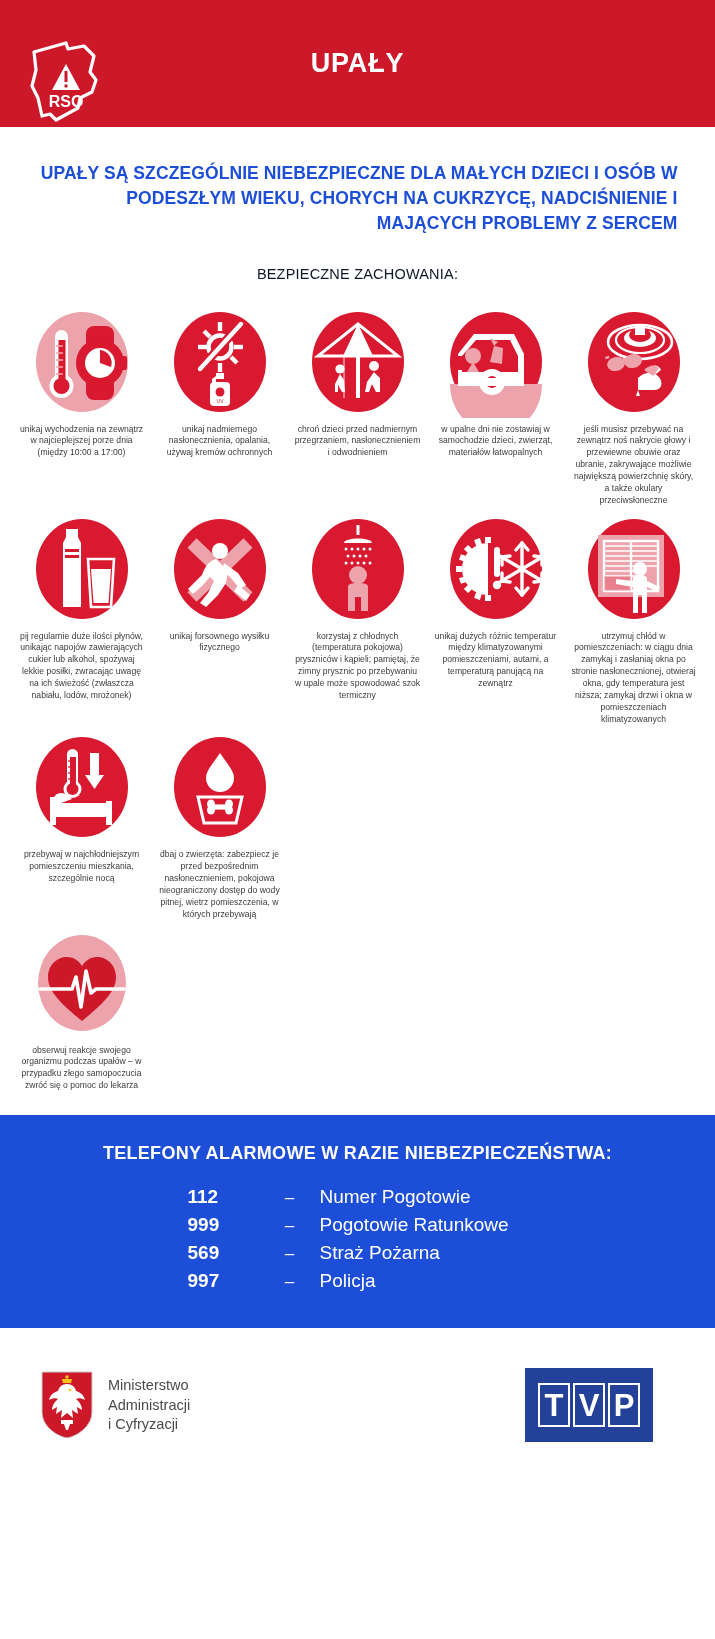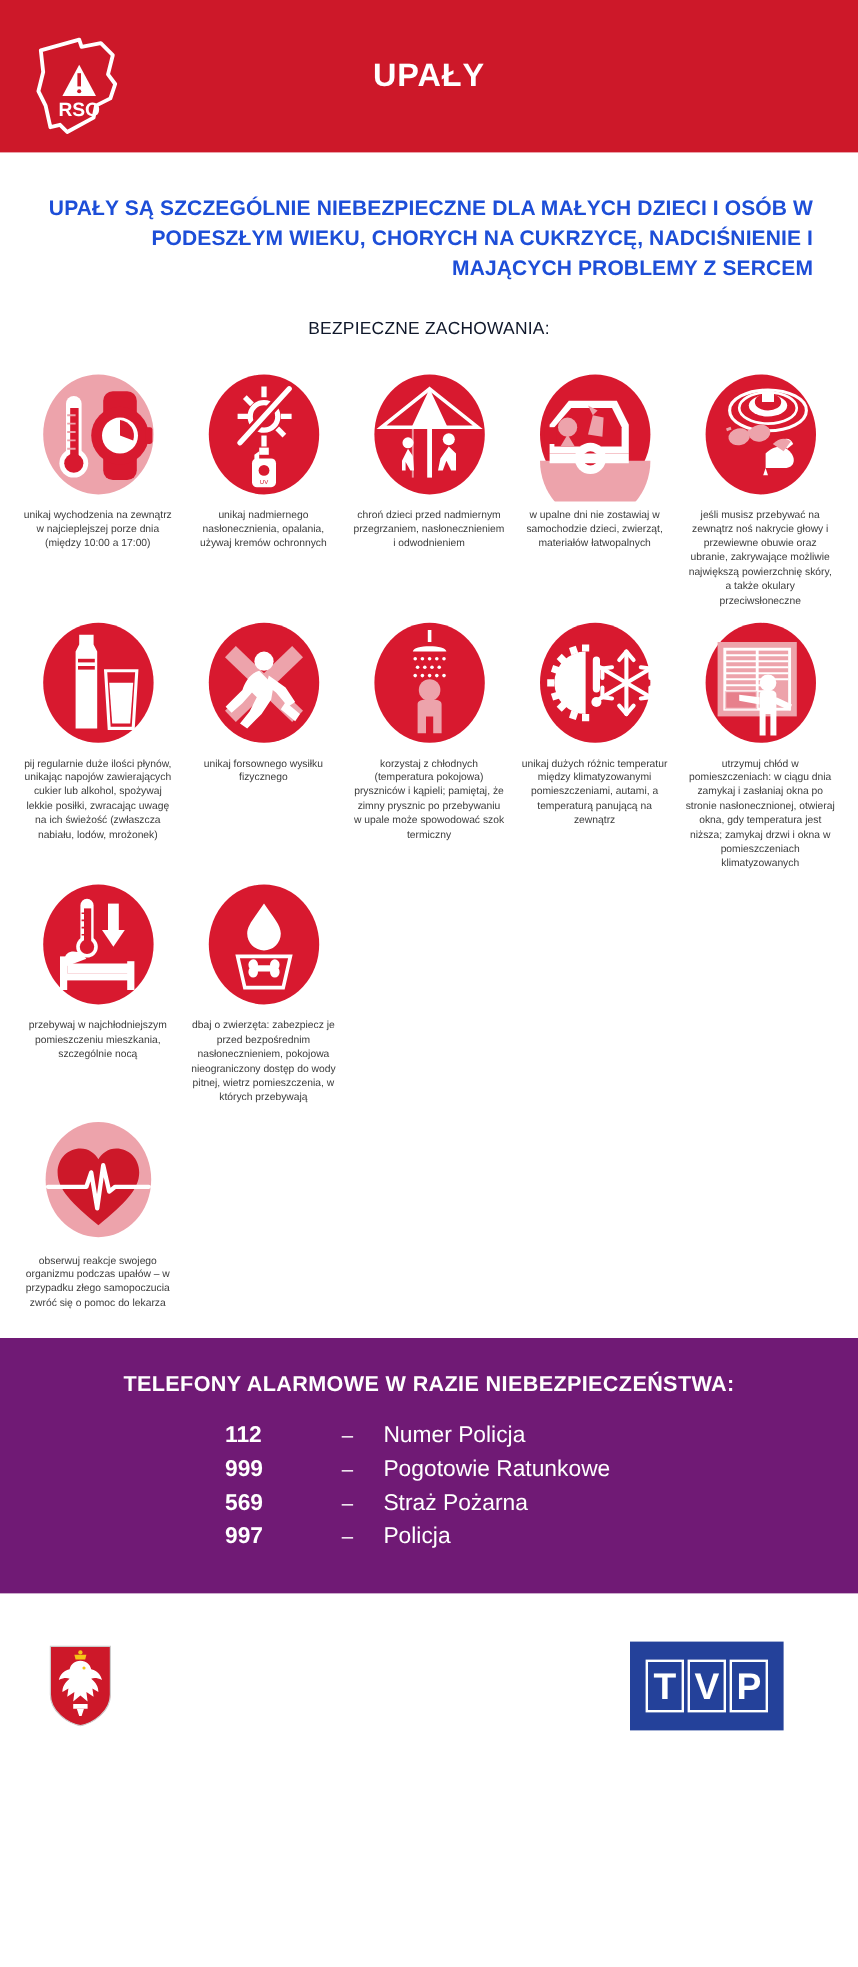--- a/index.html
+++ b/index.html
@@ -20,21 +20,21 @@
   .header {
     height: 127px;
     background: #cd1829;
     position: relative;
     display: flex;
     align-items: center;
   }
   .rso-logo {
     position: absolute;
     left: 28px;
-    top: 26px;
+    top: 36px;
     width: 84px;
     height: 92px;
   }
   .header-title {
     width: 100%;
     text-align: center;
     color: #ffffff;
     font-size: 27px;
     font-weight: bold;
     letter-spacing: 0.8px;
@@ -88,21 +88,21 @@
     color: #3b3b3b;
     font-size: 8.6px;
     line-height: 1.38;
     max-width: 215px;
     min-height: 56px;
   }
 
   
   .emergency {
     margin-top: 14px;
-    background: #701a75;
+    background: #1d4ed8;
     padding: 28px 0 30px;
   }
   .emergency-title {
     text-align: center;
     color: #ffffff;
     font-size: 18px;
     font-weight: bold;
     letter-spacing: 0.3px;
     margin-bottom: 22px;
   }
@@ -508,21 +508,21 @@
   </div>
 
 </div>
 
 <div class="emergency">
   <div class="emergency-title">TELEFONY ALARMOWE W RAZIE NIEBEZPIECZEŃSTWA:</div>
   <div class="phones">
     <div class="phone-row">
       <span class="phone-num">112</span>
       <span class="phone-dash">–</span>
-      <span class="phone-label">Numer Policja</span>
+      <span class="phone-label">Numer Pogotowie</span>
     </div>
     <div class="phone-row">
       <span class="phone-num">999</span>
       <span class="phone-dash">–</span>
       <span class="phone-label">Pogotowie Ratunkowe</span>
     </div>
     <div class="phone-row">
       <span class="phone-num">569</span>
       <span class="phone-dash">–</span>
       <span class="phone-label">Straż Pożarna</span>
@@ -541,20 +541,25 @@
       <path d="M2 2 L52 2 L52 42 C52 56 38 66 27 68 C16 66 2 56 2 42 Z" fill="#cd1829" stroke="#cccccc" stroke-width="1"></path>
       <g fill="#ffffff">
         <path d="M27 14 C22 14 19 17 18 21 C14 22 10 25 9 30 C13 28 16 28 18 29 C14 32 12 36 12 40 L17 37 L16 44 L22 40 L21 48 L27 43 L33 48 L32 40 L38 44 L37 37 L42 40 C42 36 40 32 36 29 C38 28 41 28 45 30 C44 25 40 22 36 21 C35 17 32 14 27 14 Z"></path>
         <path d="M21 50 L33 50 L33 54 L21 54 Z"></path>
         <path d="M24 54 L26 60 L28 60 L30 54 Z"></path>
       </g>
       <path d="M22 9 L32 9 L31 13 L23 13 Z" fill="#f5c518"></path>
       <circle cx="27" cy="7" r="1.8" fill="#f5c518"></circle>
       <circle cx="30" cy="20" r="1.3" fill="#f5c518"></circle>
     </svg>
+    <div class="ministry-text">
+      <div>Ministerstwo</div>
+      <div>Administracji</div>
+      <div>i Cyfryzacji</div>
+    </div>
   </div>
   <div class="tvp-logo">
     <div class="tvp-inner">
       <span class="tvp-letter">T</span>
       <span class="tvp-letter">V</span>
       <span class="tvp-letter">P</span>
     </div>
   </div>
 </div>
 

